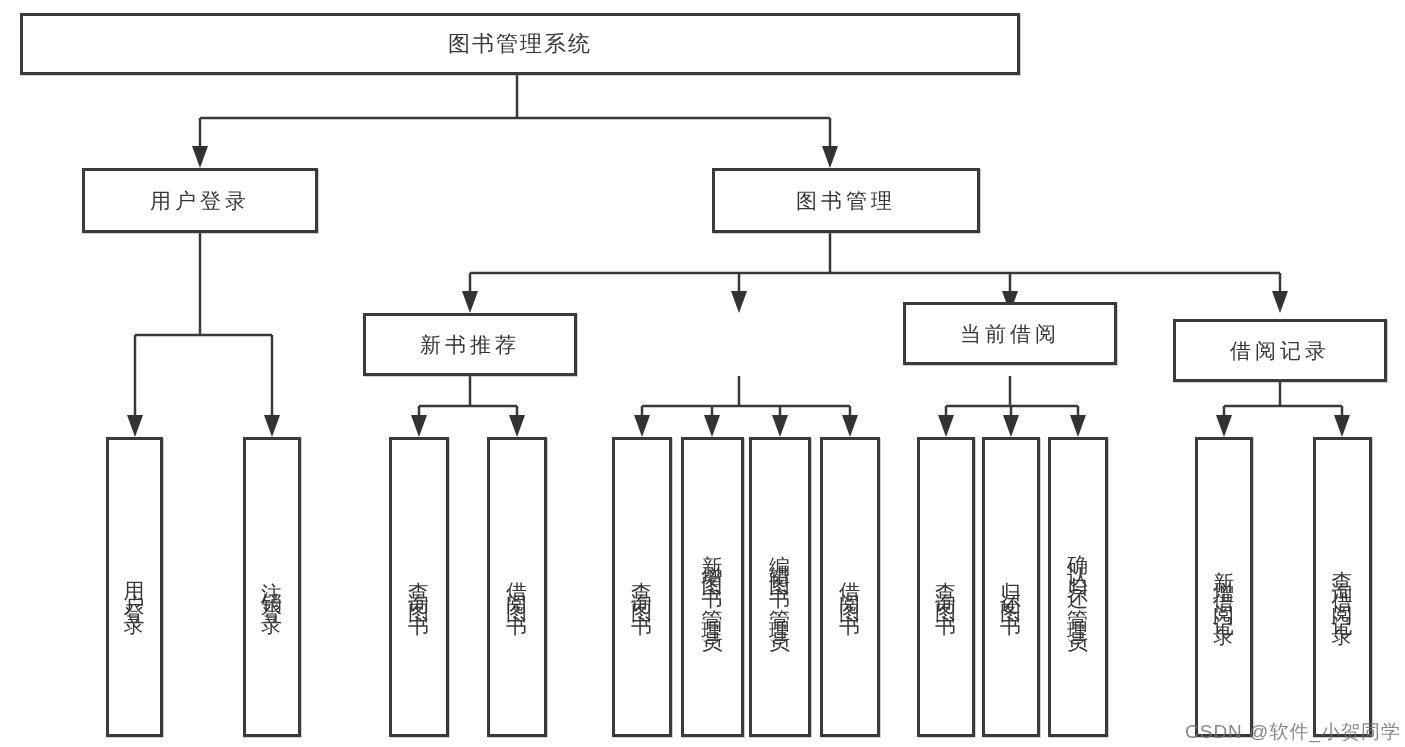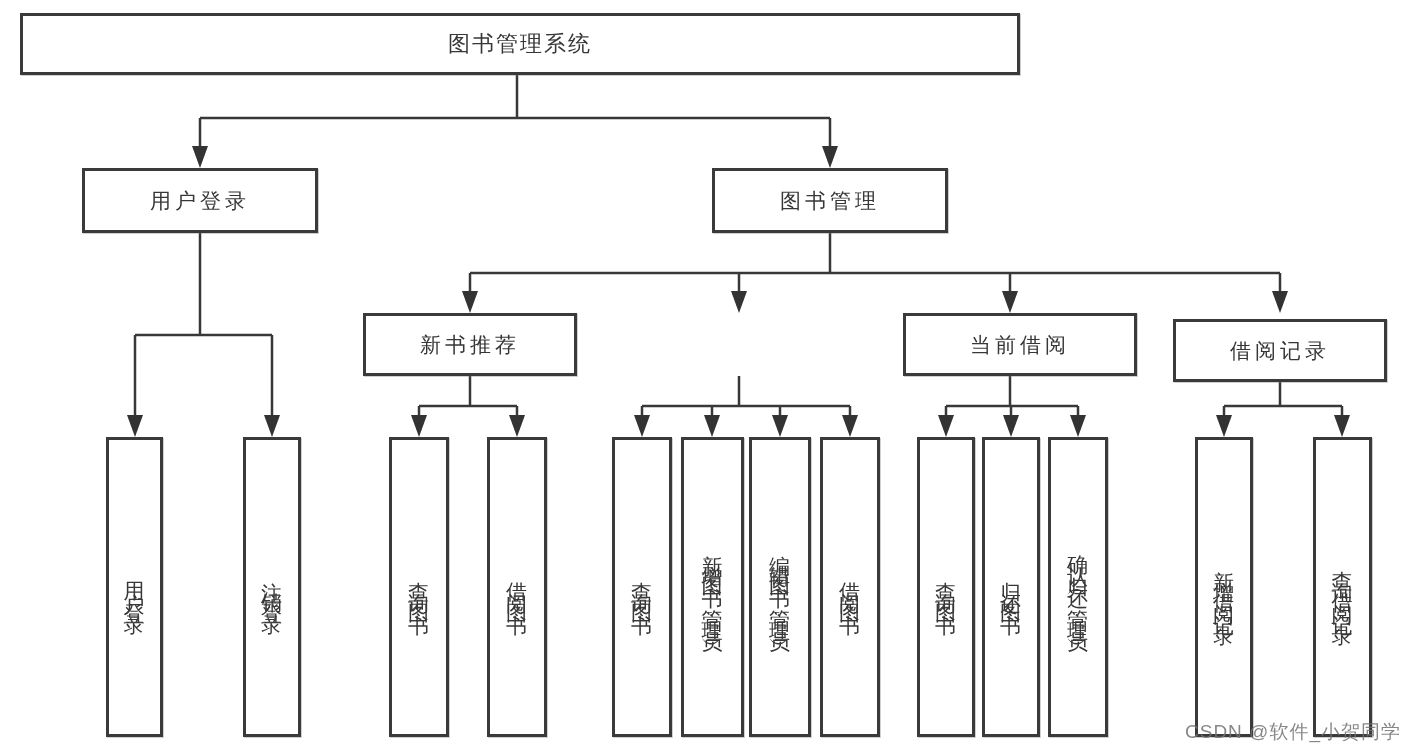--- a/index.html
+++ b/index.html
@@ -116,28 +116,28 @@
     </g>
   </svg>
 
   <div class="box" style="left:20px; top:13px; width:1000px; height:62px;">
     <span class="root-label">图书管理系统</span>
   </div>
 
   <div class="box" style="left:82px; top:168px; width:236px; height:65px;">
     <span class="hlabel">用户登录</span>
   </div>
-  <div class="box" style="left:712px; top:168px; width:236px; height:65px;">
+  <div class="box" style="left:712px; top:168px; width:268px; height:65px;">
     <span class="hlabel">图书管理</span>
   </div>
 
   <div class="box" style="left:363px; top:313px; width:214px; height:63px;">
     <span class="hlabel">新书推荐</span>
   </div>
-  <div class="box" style="left:903px; top:313px; width:234px; height:63px;">
+  <div class="box" style="left:903px; top:302px; width:214px; height:63px;">
     <span class="hlabel">当前借阅</span>
   </div>
   <div class="box" style="left:1173px; top:319px; width:214px; height:63px;align-items:center;">
     <span class="hlabel">借阅记录</span>
   </div>
 
   <div class="box" style="left:106px; top:437px; width:57px; height:300px;">
     <span class="vtext">用户登录</span>
   </div>
   <div class="box" style="left:243px; top:437px; width:58px; height:300px;">

